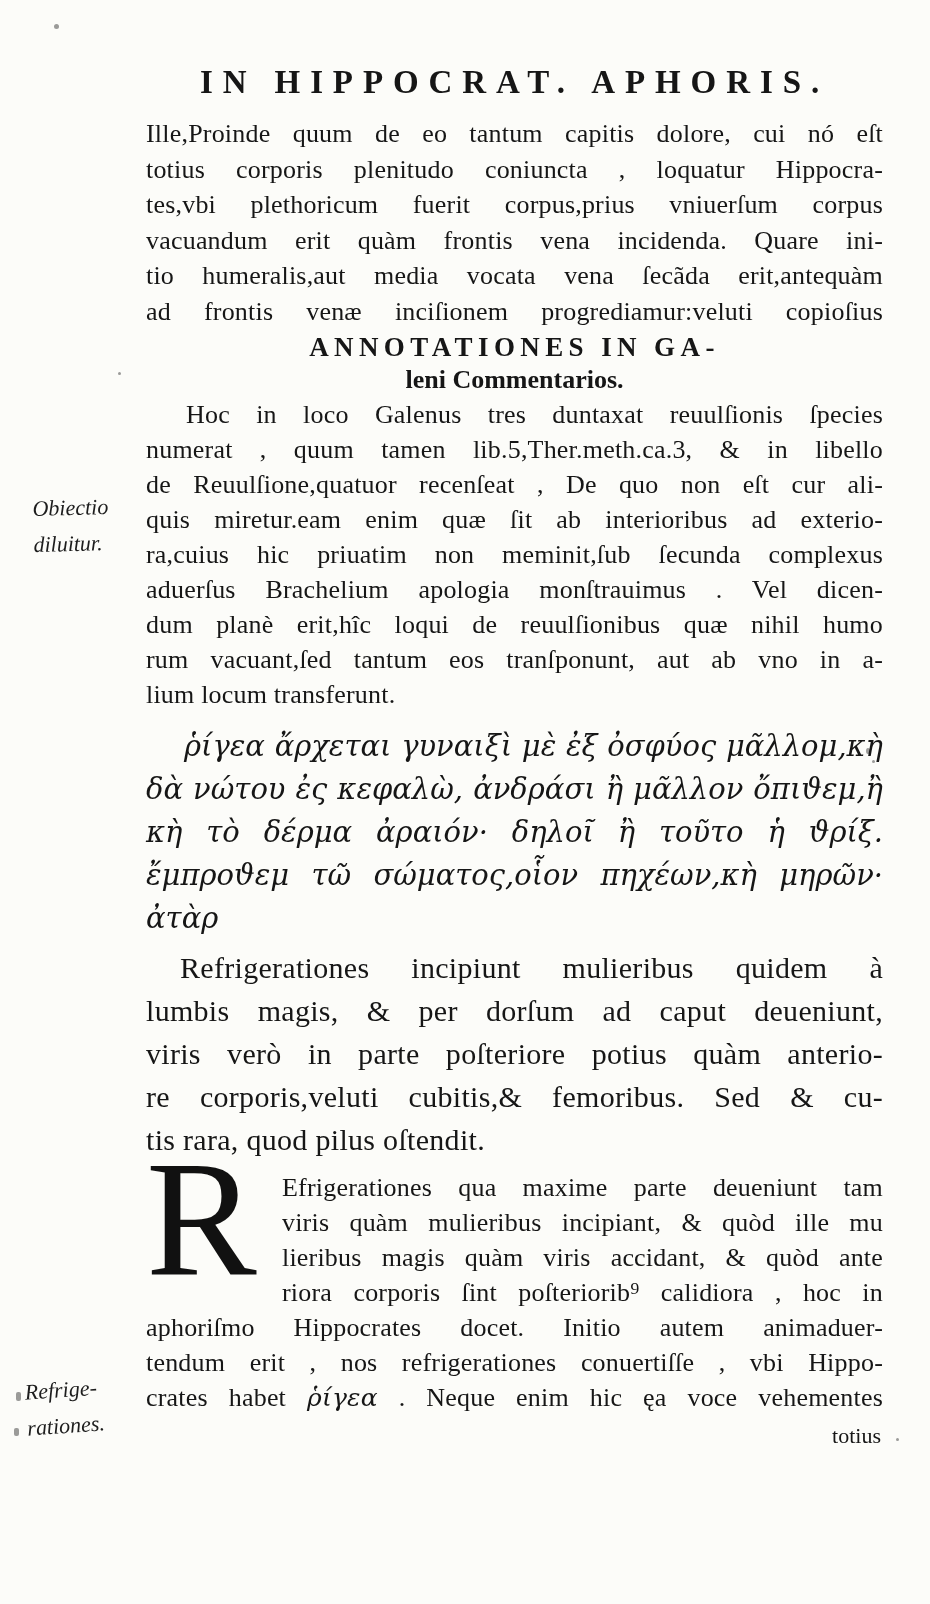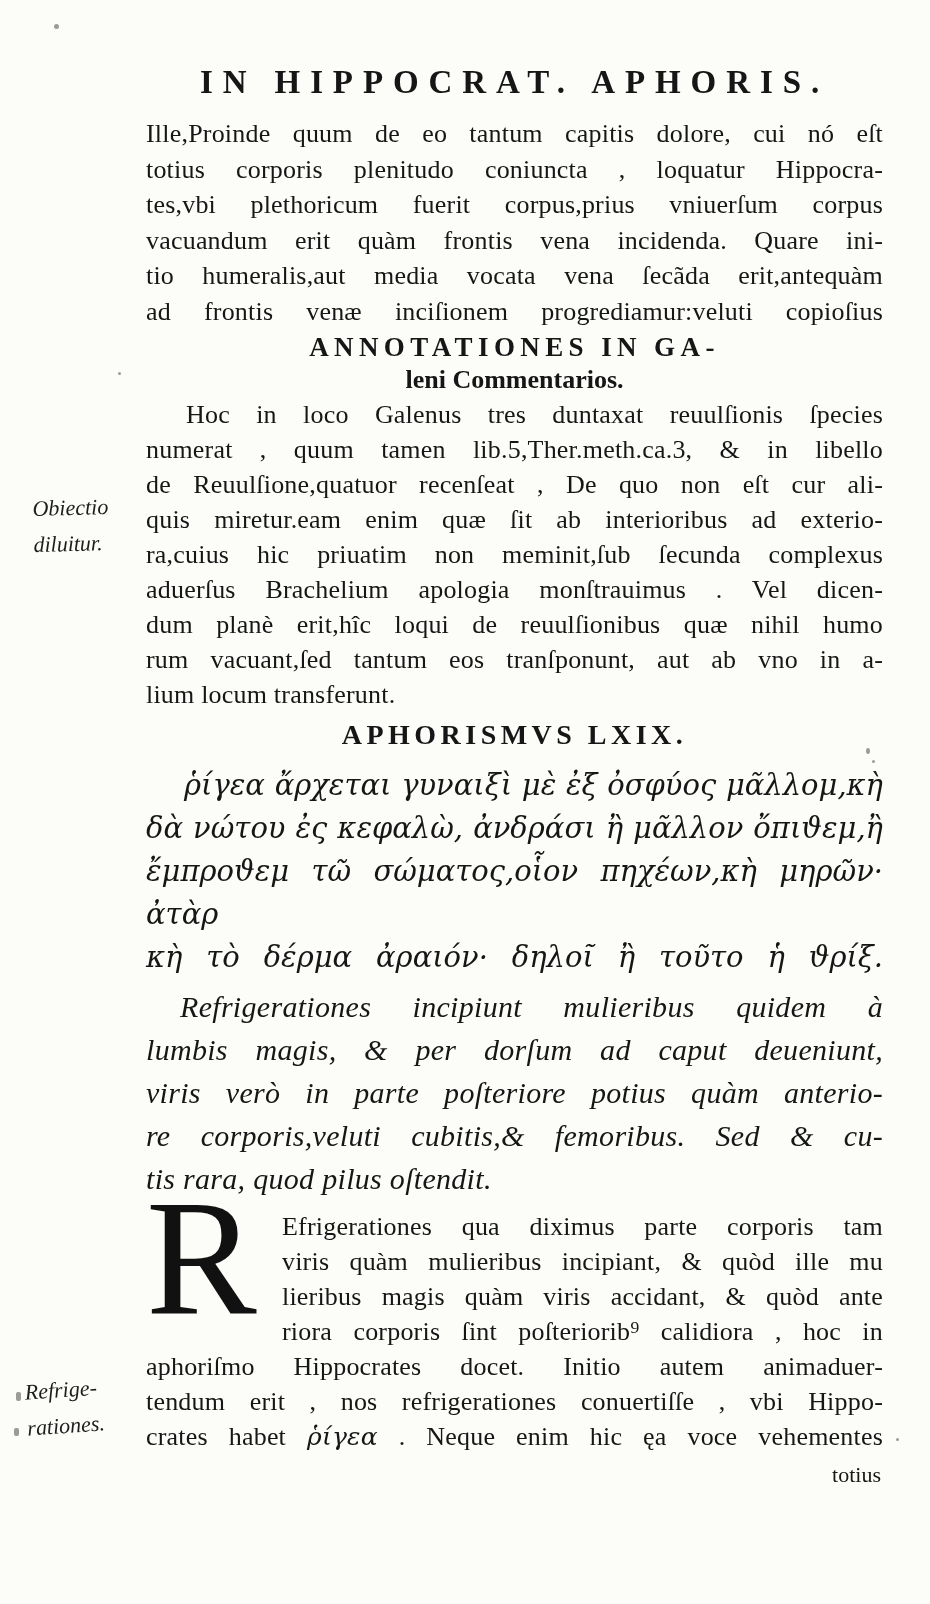--- a/index.html
+++ b/index.html
@@ -40,21 +40,21 @@
     text-align:center;font-size:28px;line-height:33px;
     font-weight:bold;letter-spacing:0.16em;margin-top:6px;
   }
   .greek-block{margin-top:13px;}
   .greek{
     font-family:"DejaVu Serif",serif;font-style:italic;
     font-size:29px;line-height:43px;
     text-align:justify;text-align-last:justify;
   }
   .greek.indent{text-indent:38px;}
-  .translation-block{margin-top:6px;font-style:italic;}
+  .translation-block{margin-top:6px;}
   .translation-block .line{
     font-size:30px;line-height:43px;letter-spacing:0.3px;
   }
   .translation-block .indent{text-indent:34px;}
   .commentary-block{margin-top:9px;}
   .commentary-block .line{line-height:35px;}
   .dropcap{
     float:left;width:136px;height:140px;position:relative;
   }
   .dropcap-glyph{
@@ -119,42 +119,41 @@
       <div class="line">numerat , quum tamen lib.5,Ther.meth.ca.3, &amp; in libello</div>
       <div class="line">de Reuulſione,quatuor recenſeat , De quo non eſt cur ali-</div>
       <div class="line">quis miretur.eam enim quæ ſit ab interioribus ad exterio-</div>
       <div class="line">ra,cuius hic priuatim non meminit,ſub ſecunda complexus</div>
       <div class="line">aduerſus Brachelium apologia monſtrauimus . Vel dicen-</div>
       <div class="line">dum planè erit,hîc loqui de reuulſionibus quæ nihil humo</div>
       <div class="line">rum vacuant,ſed tantum eos tranſponunt, aut ab vno in a-</div>
       <div class="line short">lium locum transferunt.</div>
     </div>
 
-    <div class="h-aphor">APHORISMVS LXIX.</div>
 
     <div class="greek-block">
       <div class="greek indent">ῥίγεα ἄρχεται γυναιξὶ μὲ ἐξ ὀσφύος μᾶλλομ,κὴ</div>
       <div class="greek">δὰ νώτου ἐς κεφαλὼ, ἀνδράσι ἢ μᾶλλον ὄπιϑεμ,ἢ</div>
+      <div class="greek short">κὴ τὸ δέρμα ἀραιόν· δηλοῖ ἢ τοῦτο ἡ ϑρίξ.</div>
       <div class="greek">ἔμπροϑεμ τῶ σώματος,οἷον πηχέων,κὴ μηρῶν· ἀτὰρ</div>
-      <div class="greek short">κὴ τὸ δέρμα ἀραιόν· δηλοῖ ἢ τοῦτο ἡ ϑρίξ.</div>
     </div>
 
     <div class="translation-block">
       <div class="line indent">Refrigerationes incipiunt mulieribus quidem à</div>
       <div class="line">lumbis magis, &amp; per dorſum ad caput deueniunt,</div>
       <div class="line">viris verò in parte poſteriore potius quàm anterio-</div>
       <div class="line">re corporis,veluti cubitis,&amp; femoribus. Sed &amp; cu-</div>
       <div class="line short">tis rara, quod pilus oſtendit.</div>
     </div>
 
     <div class="commentary-block">
       <div class="dropcap">
         <span class="dropcap-glyph">R</span>
       </div>
-      <div class="line">Efrigerationes qua diximus parte corporis tam</div>
+      <div class="line">Efrigerationes qua maxime parte deueniunt tam</div>
       <div class="line">viris quàm mulieribus incipiant, &amp; quòd ille mu</div>
       <div class="line">lieribus magis quàm viris accidant, &amp; quòd ante</div>
       <div class="line">riora corporis ſint poſteriorib⁹ calidiora , hoc in</div>
       <div class="line">aphoriſmo Hippocrates docet. Initio autem animaduer-</div>
       <div class="line">tendum erit , nos refrigerationes conuertiſſe , vbi Hippo-</div>
       <div class="line">
         <span>crates habet </span><span class="inline-greek">ῥίγεα</span><span> . Neque enim hic ęa voce vehementes</span>
       </div>
     </div>
 

